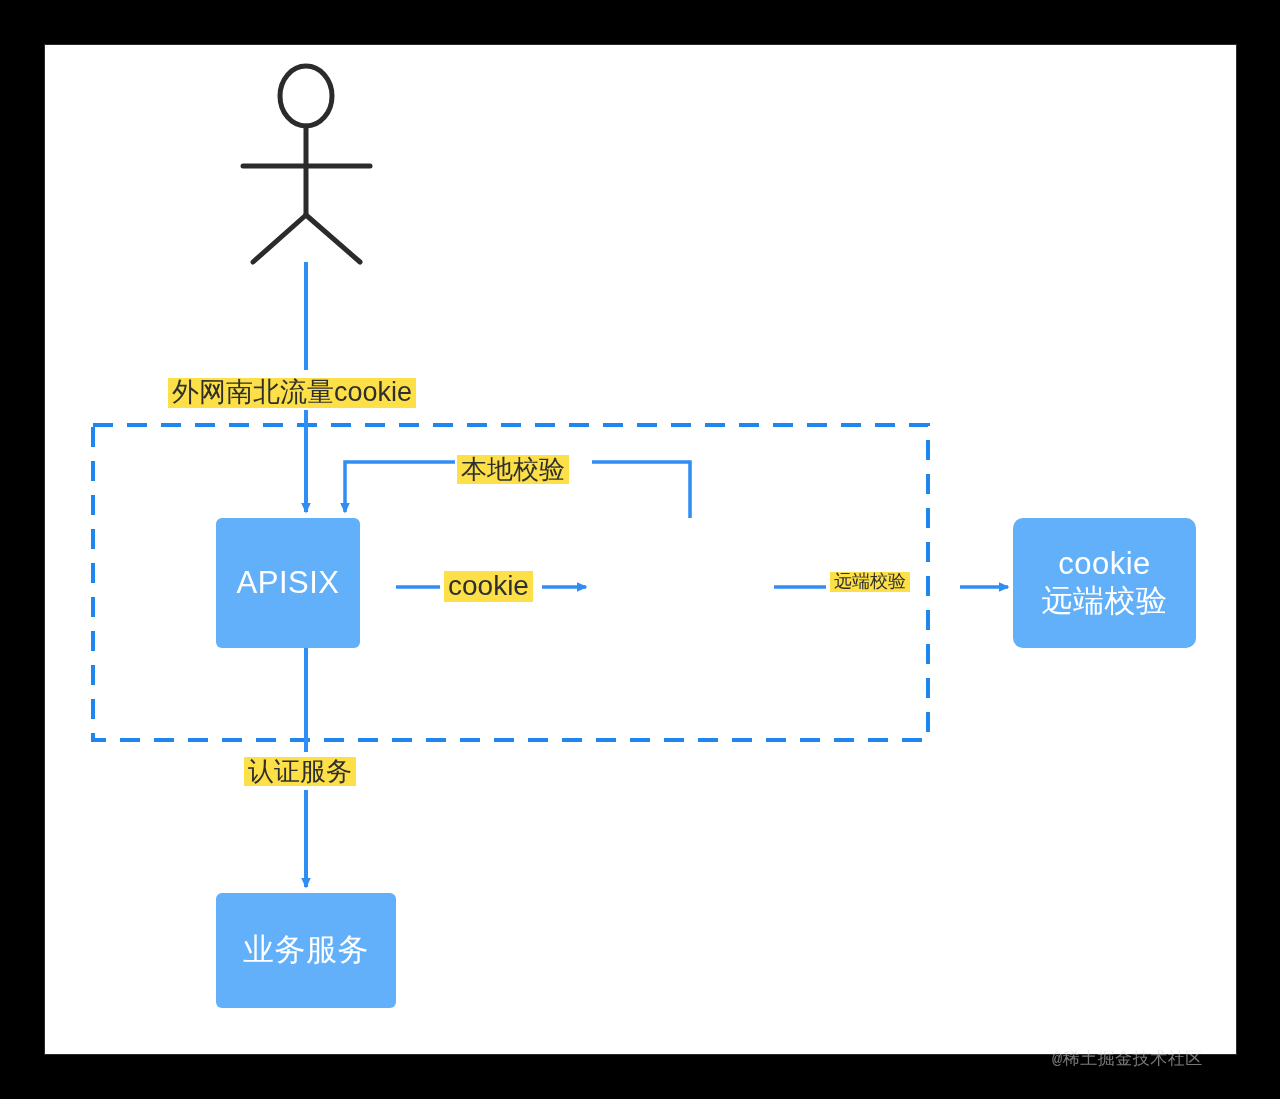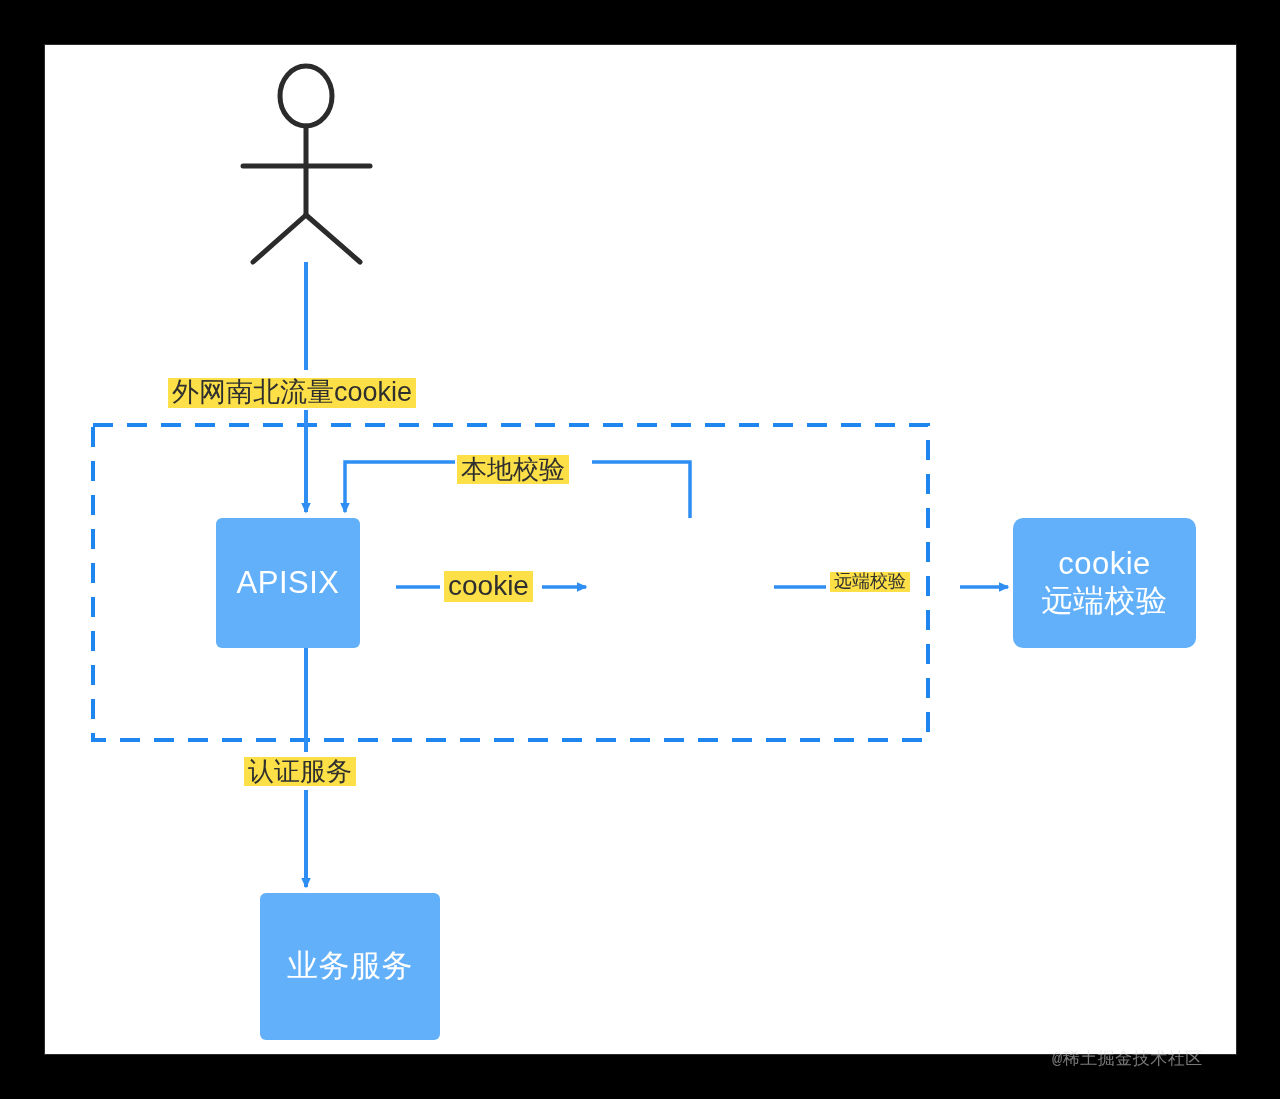--- a/index.html
+++ b/index.html
@@ -63,25 +63,24 @@
     border-radius: 10px;
   }
   .node-cookie-svc {
     left: 1013px; top: 518px; width: 183px; height: 130px;
     background: #62b0fa;
     font-size: 31px;
     border-radius: 10px;
     flex-direction: column;
   }
   .node-biz {
-    left: 216px; top: 893px; width: 180px; height: 147px;
+    left: 216px; top: 893px; width: 180px; height: 115px;
     background: #62b0fa;
     font-size: 31px;
     border-radius: 6px;
-    margin-left: 44px;
   }
   .node-cookie-svc .line1,
   .node-cookie-svc .line2 {
     display: block;
   }
   .edge-label {
     position: absolute;
     color: #2f2f2f;
     font-size: 26px;
     white-space: nowrap;

